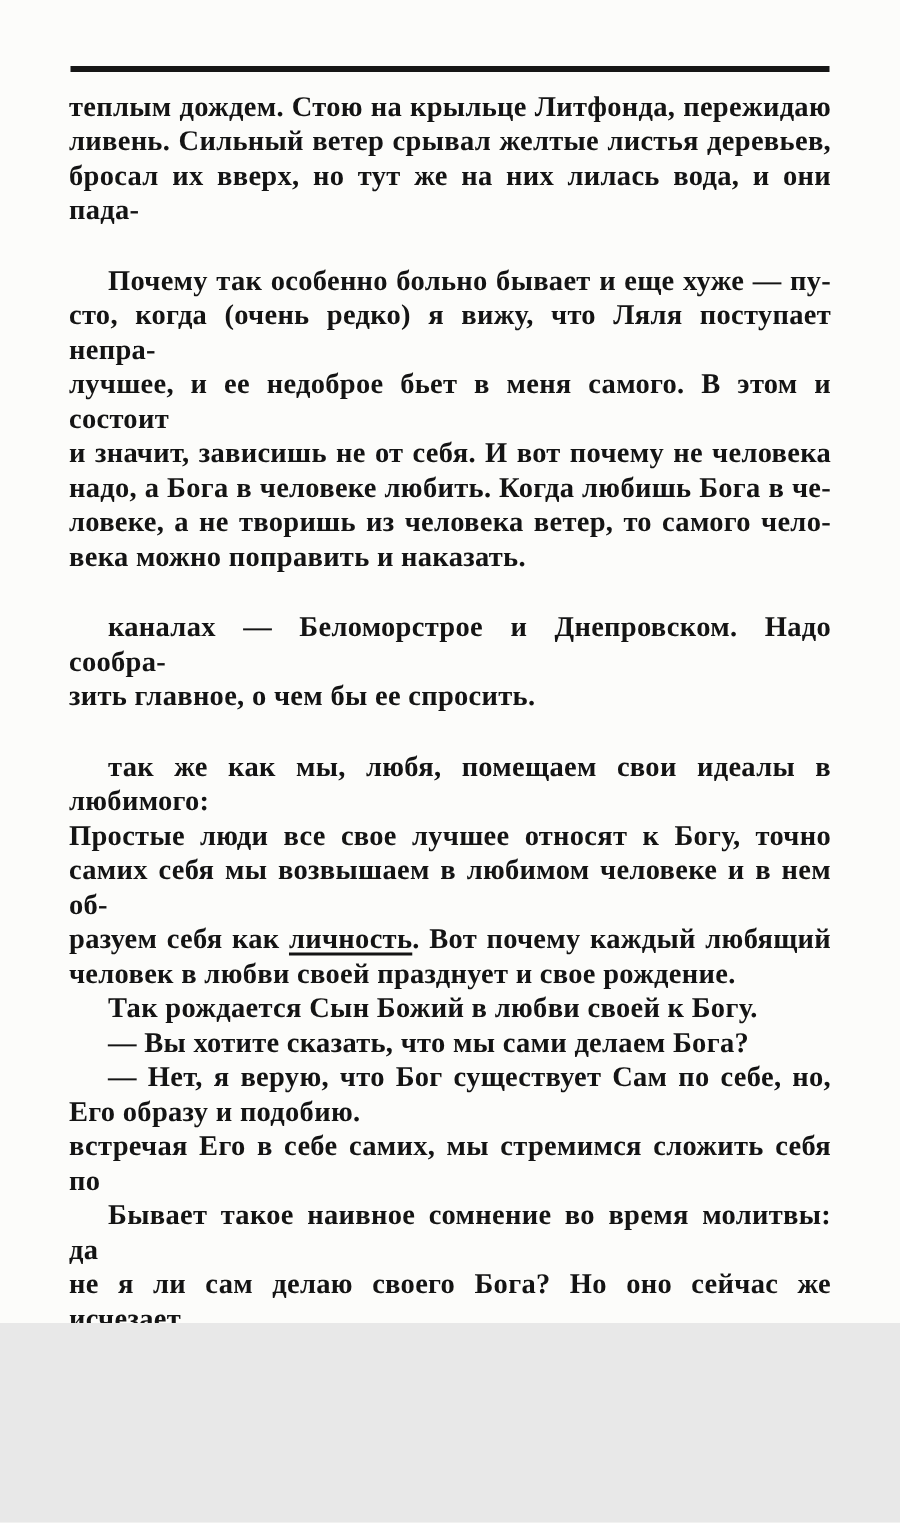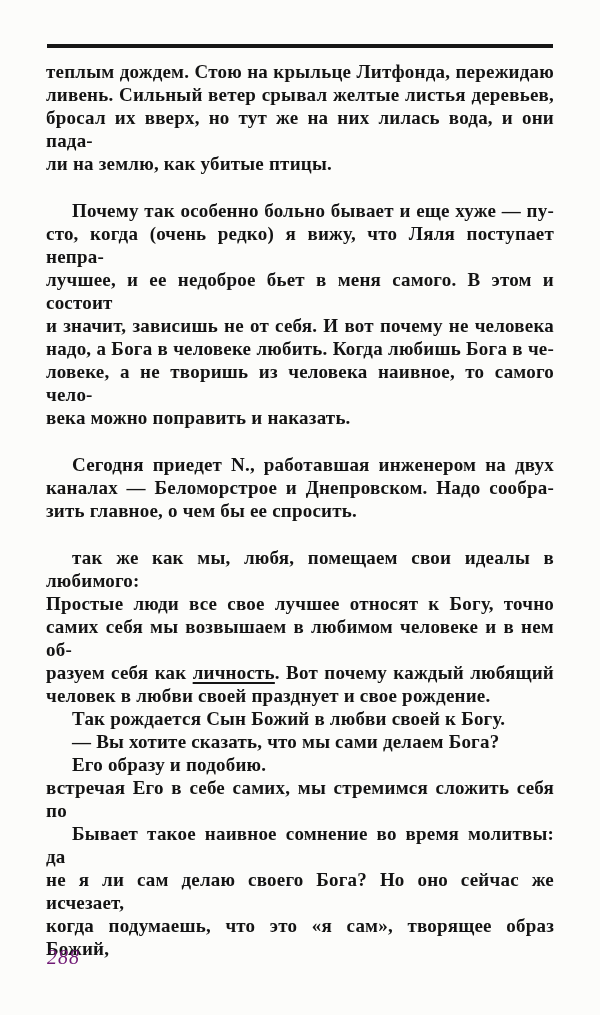--- a/index.html
+++ b/index.html
@@ -3,21 +3,21 @@
 <meta charset="utf-8">
 <style>
   html, body {
     margin: 0;
     padding: 0;
     background: #e8e8e8;
   }
   .page {
     position: relative;
     width: 600px;
-    height: 1015px;
+    height: 882px;
     background: #fcfcfa;
     overflow: hidden;
     font-family: "Liberation Serif", "DejaVu Serif", serif;
     color: #141414;
   }
   .top-rule {
     position: absolute;
     left: 47px;
     top: 44px;
     width: 506px;
@@ -66,50 +66,49 @@
 </head>
 <body>
 
 <div class="page">
   <div class="top-rule"></div>
   <div class="text-block">
       <div class="para">
         <div class="line">теплым дождем. Стою на крыльце Литфонда, пережидаю</div>
         <div class="line">ливень. Сильный ветер срывал желтые листья деревьев,</div>
         <div class="line">бросал их вверх, но тут же на них лилась вода, и они пада-</div>
-        <div class="line final">ли на землю, как убитые птицы.</div>
       </div>
       <div class="para indent gap">
         <div class="line">Почему так особенно больно бывает и еще хуже — пу-</div>
         <div class="line">сто, когда (очень редко) я вижу, что Ляля поступает непра-</div>
         <div class="line">лучшее, и ее недоброе бьет в меня самого. В этом и состоит</div>
         <div class="line">и значит, зависишь не от себя. И вот почему не человека</div>
         <div class="line">надо, а Бога в человеке любить. Когда любишь Бога в че-</div>
-        <div class="line">ловеке, а не творишь из человека наивное, то самого чело-</div>
+        <div class="line">ловеке, а не творишь из человека ветер, то самого чело-</div>
         <div class="line final">века можно поправить и наказать.</div>
       </div>
       <div class="para indent gap">
-        <div class="line">Сегодня приедет N., работавшая инженером на двух</div>
         <div class="line">каналах — Беломорстрое и Днепровском. Надо сообра-</div>
         <div class="line final">зить главное, о чем бы ее спросить.</div>
       </div>
       <div class="para indent gap">
         <div class="line">так же как мы, любя, помещаем свои идеалы в любимого:</div>
         <div class="line">Простые люди все свое лучшее относят к Богу, точно</div>
         <div class="line">самих себя мы возвышаем в любимом человеке и в нем об-</div>
         <div class="line">разуем себя как <span class="ul">личность</span>. Вот почему каждый любящий</div>
         <div class="line final">человек в любви своей празднует и свое рождение.</div>
       </div>
       <div class="para indent">
         <div class="line final">Так рождается Сын Божий в любви своей к Богу.</div>
       </div>
       <div class="para indent">
         <div class="line final">— Вы хотите сказать, что мы сами делаем Бога?</div>
       </div>
       <div class="para indent">
+        <div class="line">— Нет, я верую, что Бог существует Сам по себе, но,</div>
         <div class="line final">Его образу и подобию.</div>
         <div class="line">встречая Его в себе самих, мы стремимся сложить себя по</div>
       </div>
       <div class="para indent">
         <div class="line">Бывает такое наивное сомнение во время молитвы: да</div>
         <div class="line">не я ли сам делаю своего Бога? Но оно сейчас же исчезает,</div>
         <div class="line">когда подумаешь, что это «я сам», творящее образ Божий,</div>
       </div>
     </div>
   <div class="page-number">288</div>

